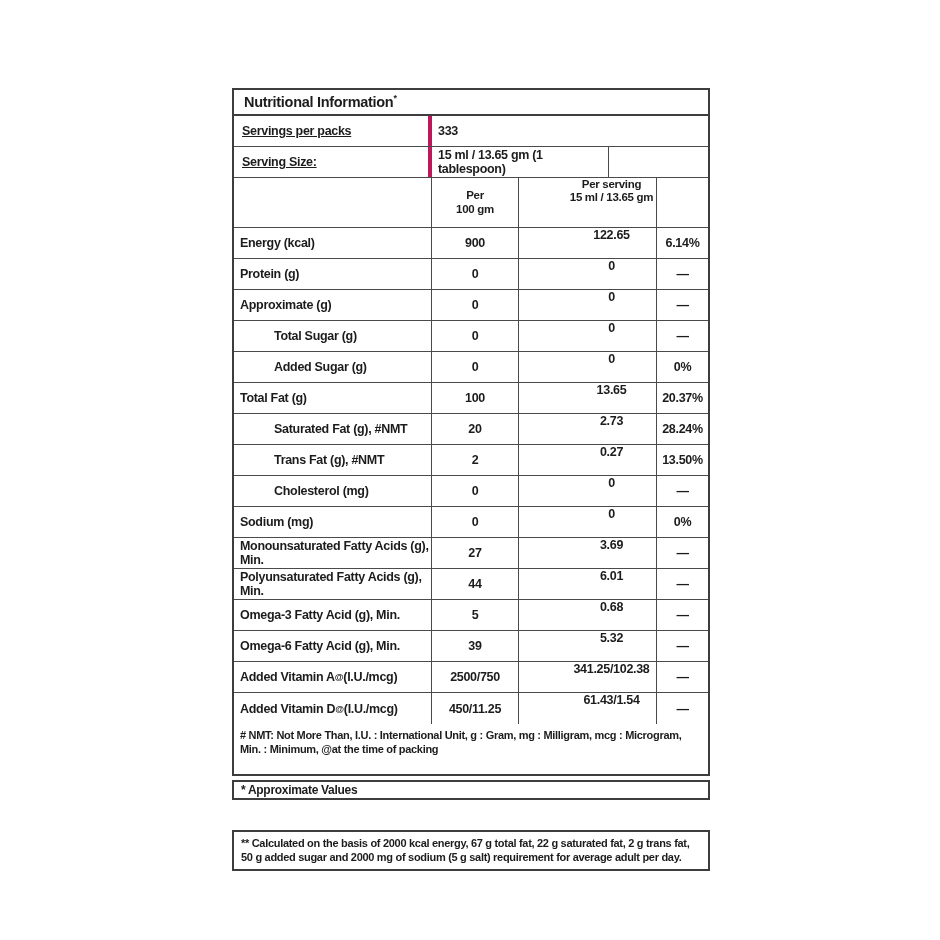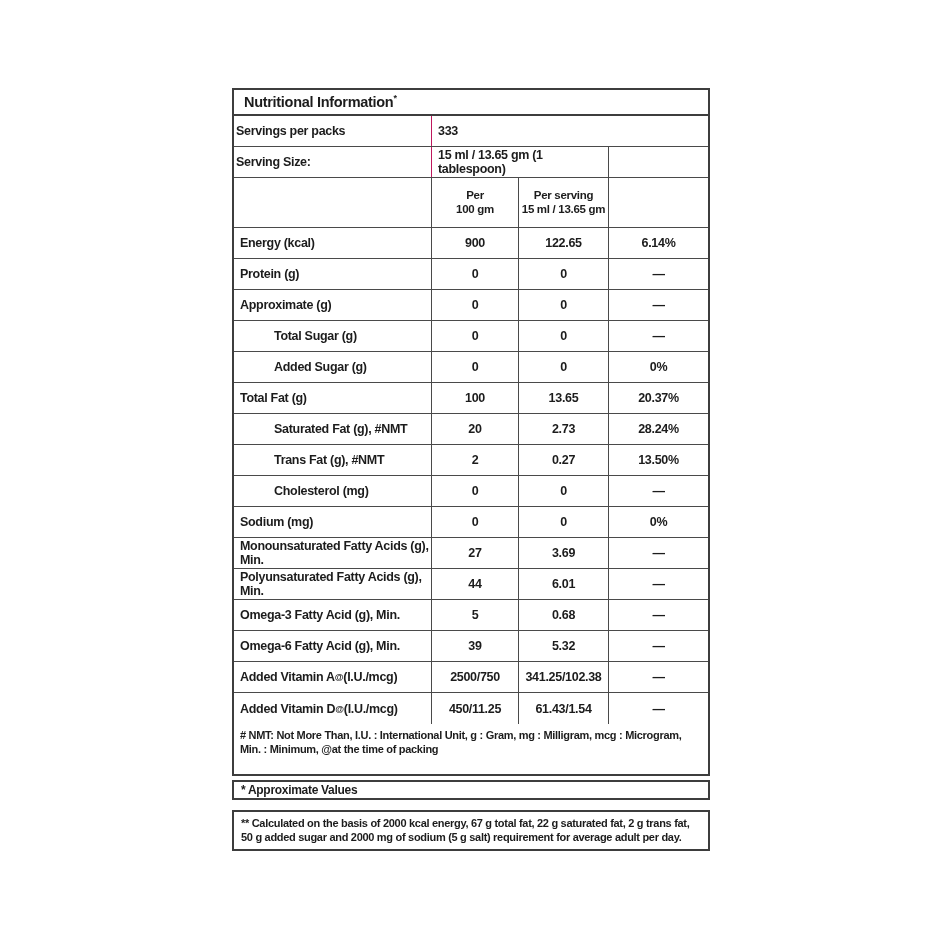--- a/index.html
+++ b/index.html
@@ -16,38 +16,38 @@
     position: absolute;
     left: 232px;
     width: 478px;
     border: 2px solid #3d3d3d;
     background: #ffffff;
     font-weight: bold;
     letter-spacing: -0.3px;
   }
   .box-main { top: 88px; }
   .box-approx { top: 780px; height: 20px; display: flex; align-items: center; padding: 0 7px; font-size: 12px; }
-  .box-calc { top: 810px; padding: 4px 13px 5px 7px; font-size: 11px; line-height: 1.28; }
+  .box-calc { top: 830px; padding: 4px 13px 5px 7px; font-size: 11px; line-height: 1.28; }
 
   .row { display: flex; border-bottom: 1px solid #4a4a4a; }
   .row:last-child { border-bottom: none; }
 
   .title-row { height: 26px; align-items: center; padding-left: 10px; font-size: 14.5px; border-bottom: 2px solid #3d3d3d; }
   sup { font-size: 9px; vertical-align: super; line-height: 0; }
 
   .kv-row { height: 31px; font-size: 12.5px; }
-  .kv-label { width: 198px; border-right: 1px solid #be185d; display: flex; align-items: center; padding-left: 2px; }
+  .kv-label { width: 198px; border-right: 4px solid #be185d; display: flex; align-items: center; padding-left: 8px; text-decoration: underline; }
   .kv-value { flex: 1; display: flex; align-items: center; padding-left: 6px; }
   .kv-value-bounded { width: 177px; border-right: 1px solid #4a4a4a; flex: none; }
   .kv-empty { flex: 1; }
 
   .colhead-row { height: 50px; font-size: 11.5px; }
   .cell-label { width: 198px; border-right: 1px solid #4a4a4a; display: flex; align-items: center; }
   .cell-c1 { width: 87px; border-right: 1px solid #4a4a4a; display: flex; align-items: center; justify-content: center; text-align: center; }
-  .cell-c2 { width: 90px; border-right: 1px solid #4a4a4a; display: flex; align-items: center; justify-content: center; text-align: center; }
+  .cell-c2 { width: 90px; border-right: 1px solid #4a4a4a; display: flex; align-items: flex-start; justify-content: center; text-align: center; margin-left: 48px; }
   .cell-c3 { flex: 1; display: flex; align-items: center; justify-content: center; text-align: center; }
   .head-lines { line-height: 1.15; }
 
   .data-row { height: 31px; font-size: 12.5px; }
   .data-row .cell-label { padding-left: 6px; }
   .data-row .cell-label.indented { padding-left: 40px; }
   .num { font-size: 12.5px; }
 
   .footnote-row { min-height: 50px; display: block; padding: 4px 6px; font-size: 11px; line-height: 1.3; border-bottom: none; }
 </style>

